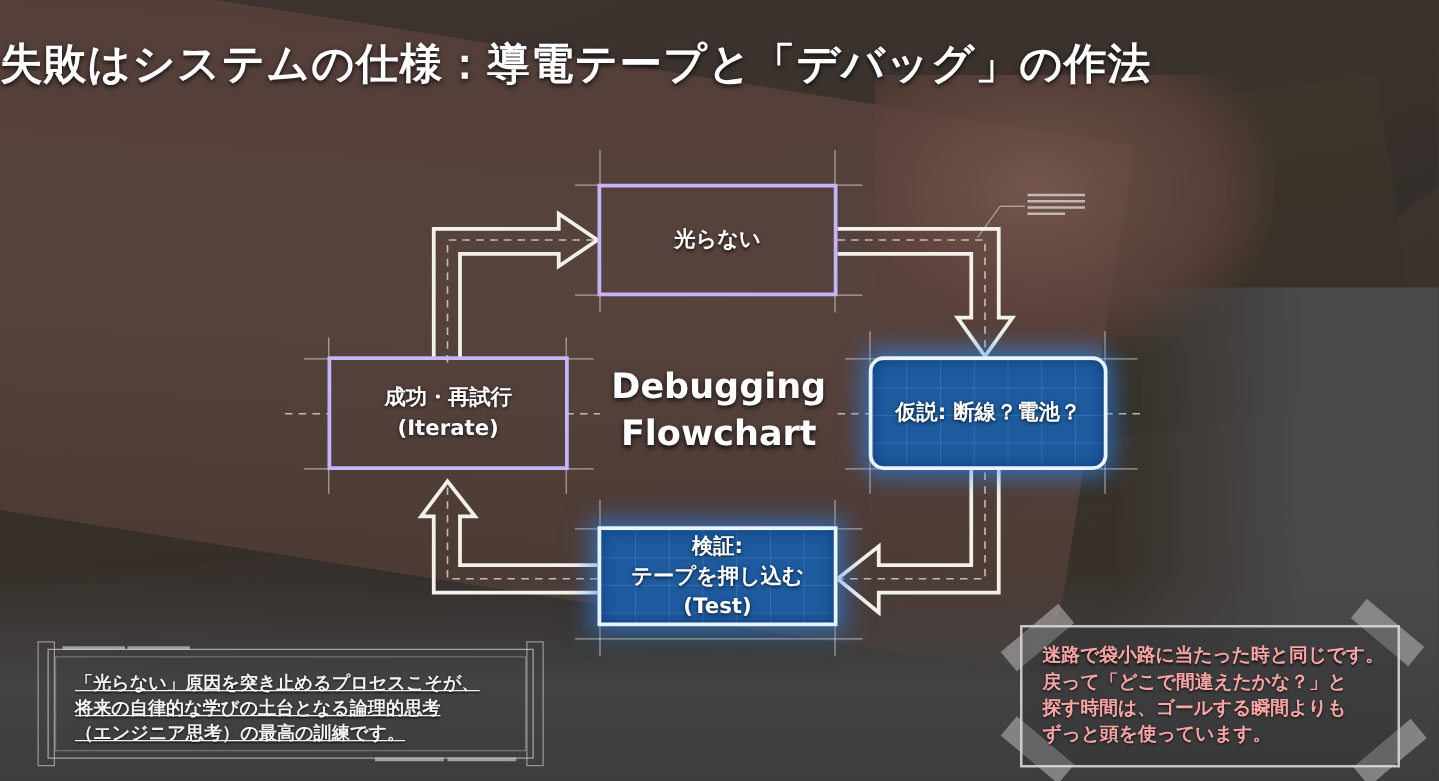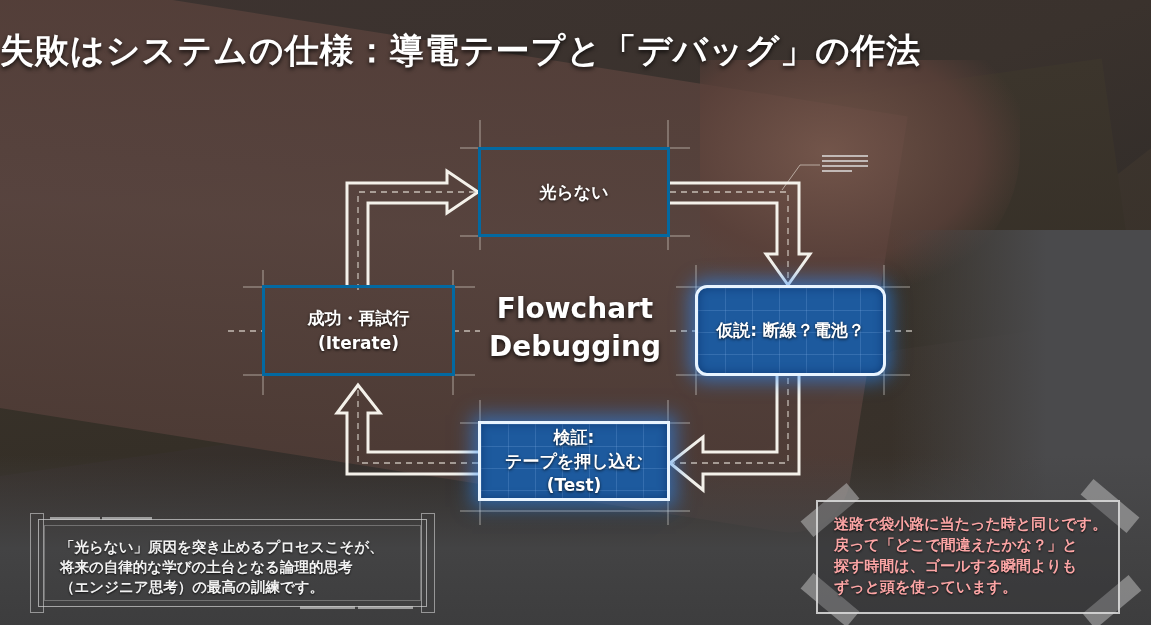--- a/index.html
+++ b/index.html
@@ -30,41 +30,41 @@
 
   .title { position:absolute; left:0; right:0; top:28px; 
     color:#ffffff; font-size:34px; font-weight:bold; letter-spacing:1px;
     text-shadow:0 2px 4px rgba(0,0,0,.8); }
 
   svg.flow { position:absolute; left:0; top:0; width:1151px; height:625px; }
 
   .node { position:absolute; display:flex; flex-direction:column; align-items:center;
     justify-content:center; text-align:center; color:#fff; font-weight:bold;
     font-size:17px; line-height:25px; text-shadow:0 1px 3px rgba(0,0,0,.8); box-sizing:border-box; }
-  .node.plain { border:3px solid #0369a1; }
+  .node.plain { border:3px solid #c4b5fd; }
   .node.blue { border:3px solid #e8f4ff;
     background-color:#1d5a9e;
     background-image:
       linear-gradient(rgba(160,200,255,.18) 1px, transparent 1px),
       linear-gradient(90deg, rgba(160,200,255,.18) 1px, transparent 1px);
     background-size: 27px 22px;
     box-shadow: 0 0 18px 6px rgba(40,140,255,.55), inset 0 0 10px rgba(0,30,80,.5); }
 
   .center-label { position:absolute; left:470px; top:290px; width:210px; text-align:center;
     color:#fff; font-weight:bold; font-size:28px; line-height:38px;
     text-shadow:0 2px 4px rgba(0,0,0,.8); }
 
   .note-left { position:absolute; left:30px; top:513px; width:405px; height:100px; }
   .note-left .frame { position:absolute; left:8px; top:6px; right:8px; bottom:6px;
     border:1.5px solid rgba(210,210,210,.7); }
   .note-left .frame2 { position:absolute; left:14px; top:12px; right:14px; bottom:12px;
     border:1px solid rgba(210,210,210,.35); }
   .corner { position:absolute; width:14px; height:100px; border:1.5px solid rgba(210,210,210,.6); box-sizing:border-box; }
   .note-text { position:absolute; left:30px; top:24px; color:#f2f2f2; font-size:14.5px;
-    line-height:20px; font-weight:bold; text-shadow:0 1px 2px rgba(0,0,0,.8); white-space:pre; }
+    line-height:20px; font-weight:bold; text-shadow:0 1px 2px rgba(0,0,0,.8); white-space:pre;text-decoration:underline; }
   .bar-acc { position:absolute; height:3px; background:rgba(200,200,200,.7); }
 
   .note-right { position:absolute; left:816px; top:500px; width:300px; height:110px;
     border:2px solid rgba(225,225,225,.85); background:rgba(50,50,52,.35); }
   .note-right .txt { position:absolute; left:16px; top:12px; color:#fca5a5; font-size:15px;
     line-height:21px; font-weight:bold; text-shadow:0 1px 2px rgba(0,0,0,.8); white-space:pre; }
   .tape-piece { position:absolute; width:60px; height:20px; background:rgba(185,185,185,.55); }
 
   .annot { position:absolute; left:822px; top:155px; }
   .annot div { height:2px; background:rgba(230,230,230,.7); margin-bottom:3px; }
@@ -143,22 +143,22 @@
   <span>仮説: 断線？電池？</span>
 </div>
 
 <div class="node blue" style="left:478px;top:421px;width:192px;height:80px;line-height:24px;">
   <span>検証:</span>
   <span>テープを押し込む</span>
   <span>(Test)</span>
 </div>
 
 <div class="center-label">
+  <div>Debugging</div>
   <div>Flowchart</div>
-  <div>Debugging</div>
 </div>
 
 <div class="note-left">
   <div class="frame"></div>
   <div class="frame2"></div>
   <div class="corner" style="left:0;top:0;"></div>
   <div class="corner" style="right:0;top:0;"></div>
   <div class="bar-acc" style="left:20px;top:4px;width:50px;"></div>
   <div class="bar-acc" style="left:72px;top:4px;width:50px;"></div>
   <div class="bar-acc" style="right:80px;bottom:4px;width:55px;"></div>

